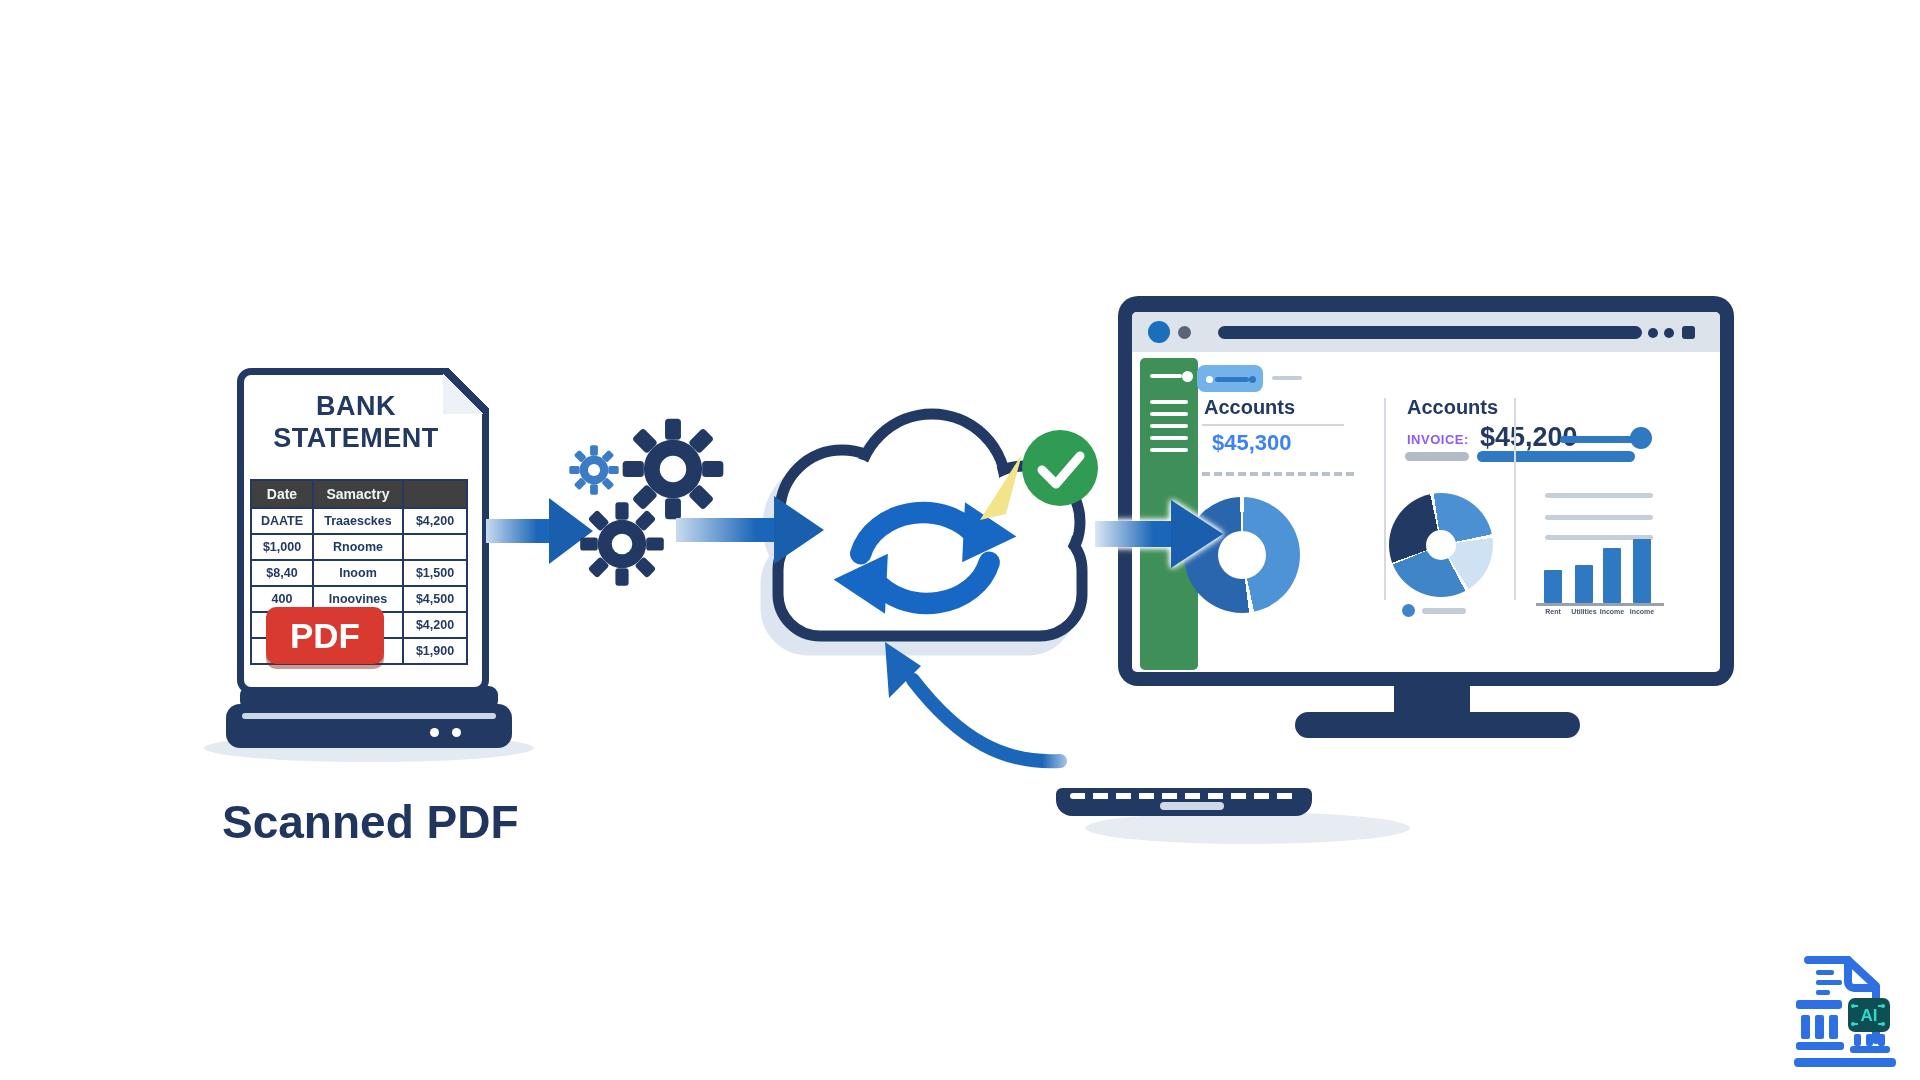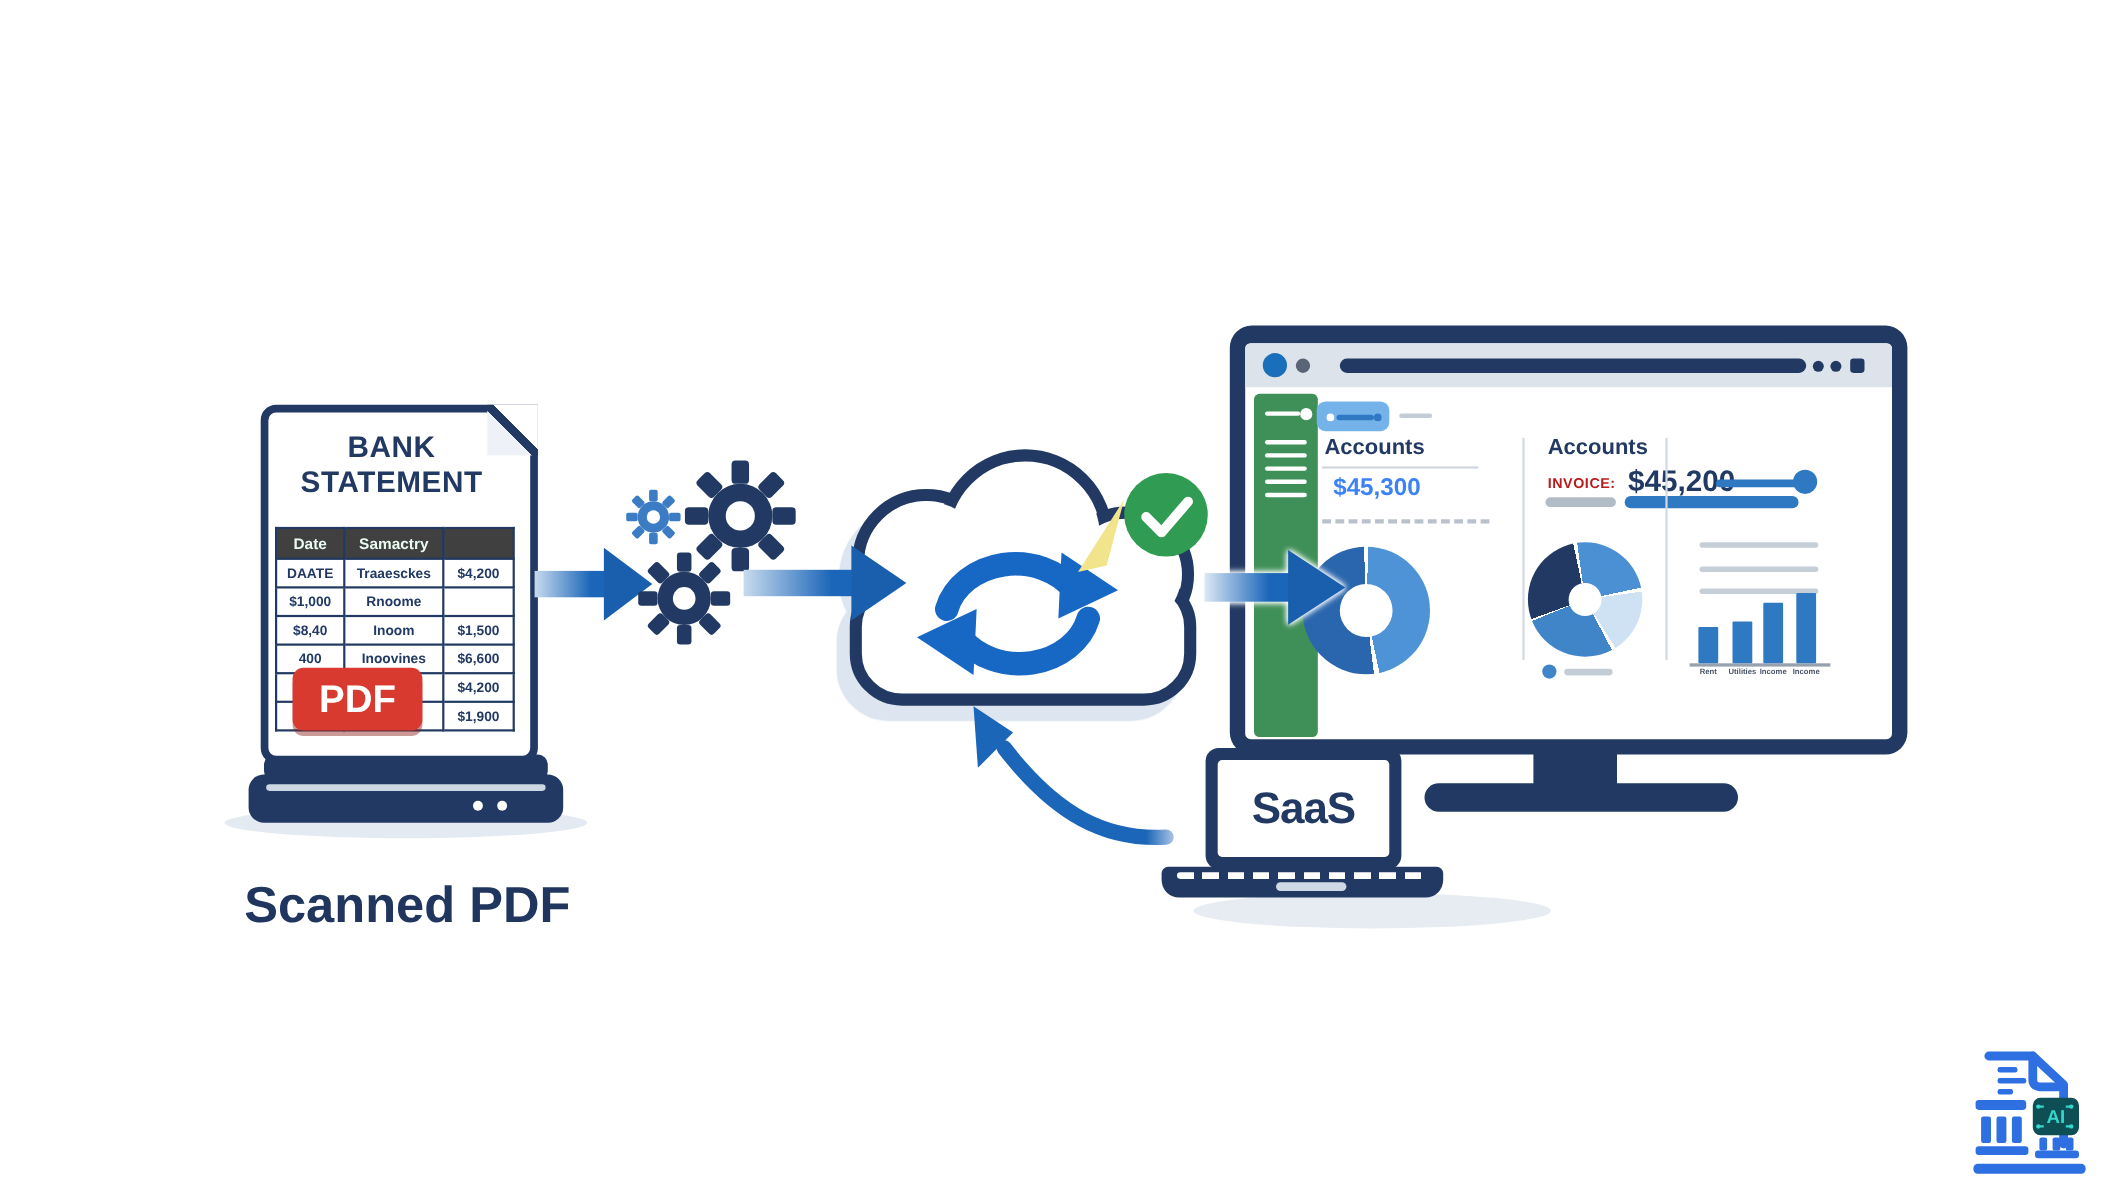--- a/index.html
+++ b/index.html
@@ -94,21 +94,21 @@
   .p1-val{left:80px;top:118px;font-size:22px;font-weight:800;color:#3b82f6;}
   .p1-dash{left:70px;top:160px;width:152px;border-top:4px dashed #b9c2cc;}
   .donut{left:52px;top:185px;width:116px;height:116px;border-radius:50%;
      background:conic-gradient(#ffffff 0 2deg,#4e93d6 2deg 168deg,#ffffff 168deg 173deg,#2a66ad 173deg 358deg,#ffffff 358deg);}
   .donut-hole{left:34px;top:34px;width:48px;height:48px;border-radius:50%;background:#ffffff;}
 
   .vdiv{width:2px;height:202px;background:#d3dae1;top:86px;}
   .vd1{left:252px;} .vd2{left:382px;}
 
   .p2-head{left:275px;top:84px;}
-  .p2-invl{left:275px;top:120px;font-size:13px;font-weight:800;letter-spacing:0.5px;color:#b91c1c;}
+  .p2-invl{left:275px;top:120px;font-size:13px;font-weight:800;letter-spacing:0.5px;color:#8b5cf6;}
   .p2-val{left:348px;top:110px;font-size:27px;font-weight:800;color:#223a63;}
   .p2-sline{left:428px;top:124px;width:80px;height:7px;border-radius:4px;background:#2f78c2;}
   .p2-sknob{left:498px;top:115px;width:22px;height:22px;border-radius:50%;background:#2f78c2;}
   .p2-bar-gray{left:273px;top:140px;width:64px;height:9px;border-radius:5px;background:#b2bcc6;}
   .p2-bar-blue{left:345px;top:139px;width:158px;height:11px;border-radius:6px;background:#2f78c2;}
   .pie{left:257px;top:181px;width:104px;height:104px;border-radius:50%;
      background:conic-gradient(from 250deg,#223a63 0 98deg,#ffffff 98deg 102deg,#4a90d3 102deg 188deg,#ffffff 188deg 192deg,#cfe2f4 192deg 258deg,#ffffff 258deg 262deg,#3f85c8 262deg 358deg,#ffffff 358deg);}
   .pie-hole{left:37px;top:37px;width:30px;height:30px;border-radius:50%;background:#ffffff;}
   .lg-dot{left:270px;top:292px;width:13px;height:13px;border-radius:50%;background:#3f85c8;}
   .lg-line{left:290px;top:296px;width:44px;height:6px;border-radius:3px;background:#c4cdd6;}
@@ -177,21 +177,21 @@
         <td></td>
       </tr>
       <tr>
         <td class="c-faded">$8,40</td>
         <td>Inoom</td>
         <td class="c-green">$1,500</td>
       </tr>
       <tr>
         <td class="c-faded">400</td>
         <td>Inoovines</td>
-        <td class="c-green">$6,600</td>
+        <td class="c-green">$4,500</td>
       </tr>
       <tr>
         <td></td>
         <td>Inoome</td>
         <td class="c-green">$4,200</td>
       </tr>
       <tr>
         <td></td>
         <td>Inooe</td>
         <td class="c-green">$1,900</td>
@@ -415,25 +415,20 @@
     </div>
   </div>
 
   <svg class="abs curve" viewBox="0 0 245 150">
     <path d="M205 125 C150 128 105 105 58 44" stroke="#1b66b8" stroke-width="14" fill="none" stroke-linecap="round"></path>
     <polygon points="30,6 66,30 34,62" fill="#1b66b8"></polygon>
   </svg>
   <div class="abs curve-fade"></div>
 
   <div class="abs lap-shadow"></div>
-  <div class="abs lap-screen">
-    <div class="abs lap-inner">
-      <span class="lap-label">SaaS</span>
-    </div>
-  </div>
   <div class="abs lap-base">
     <div class="abs lap-keys"></div>
     <div class="abs lap-pad"></div>
   </div>
 
 
   <svg class="abs logo" viewBox="0 0 126 126">
     <g stroke="#2e6fe2" stroke-width="8" fill="none" stroke-linejoin="round" stroke-linecap="round">
       <path d="M16 8 H56 L84 34 V88"></path>
       <path d="M56 8 V30 a6 6 0 0 0 6 6 H84"></path>

